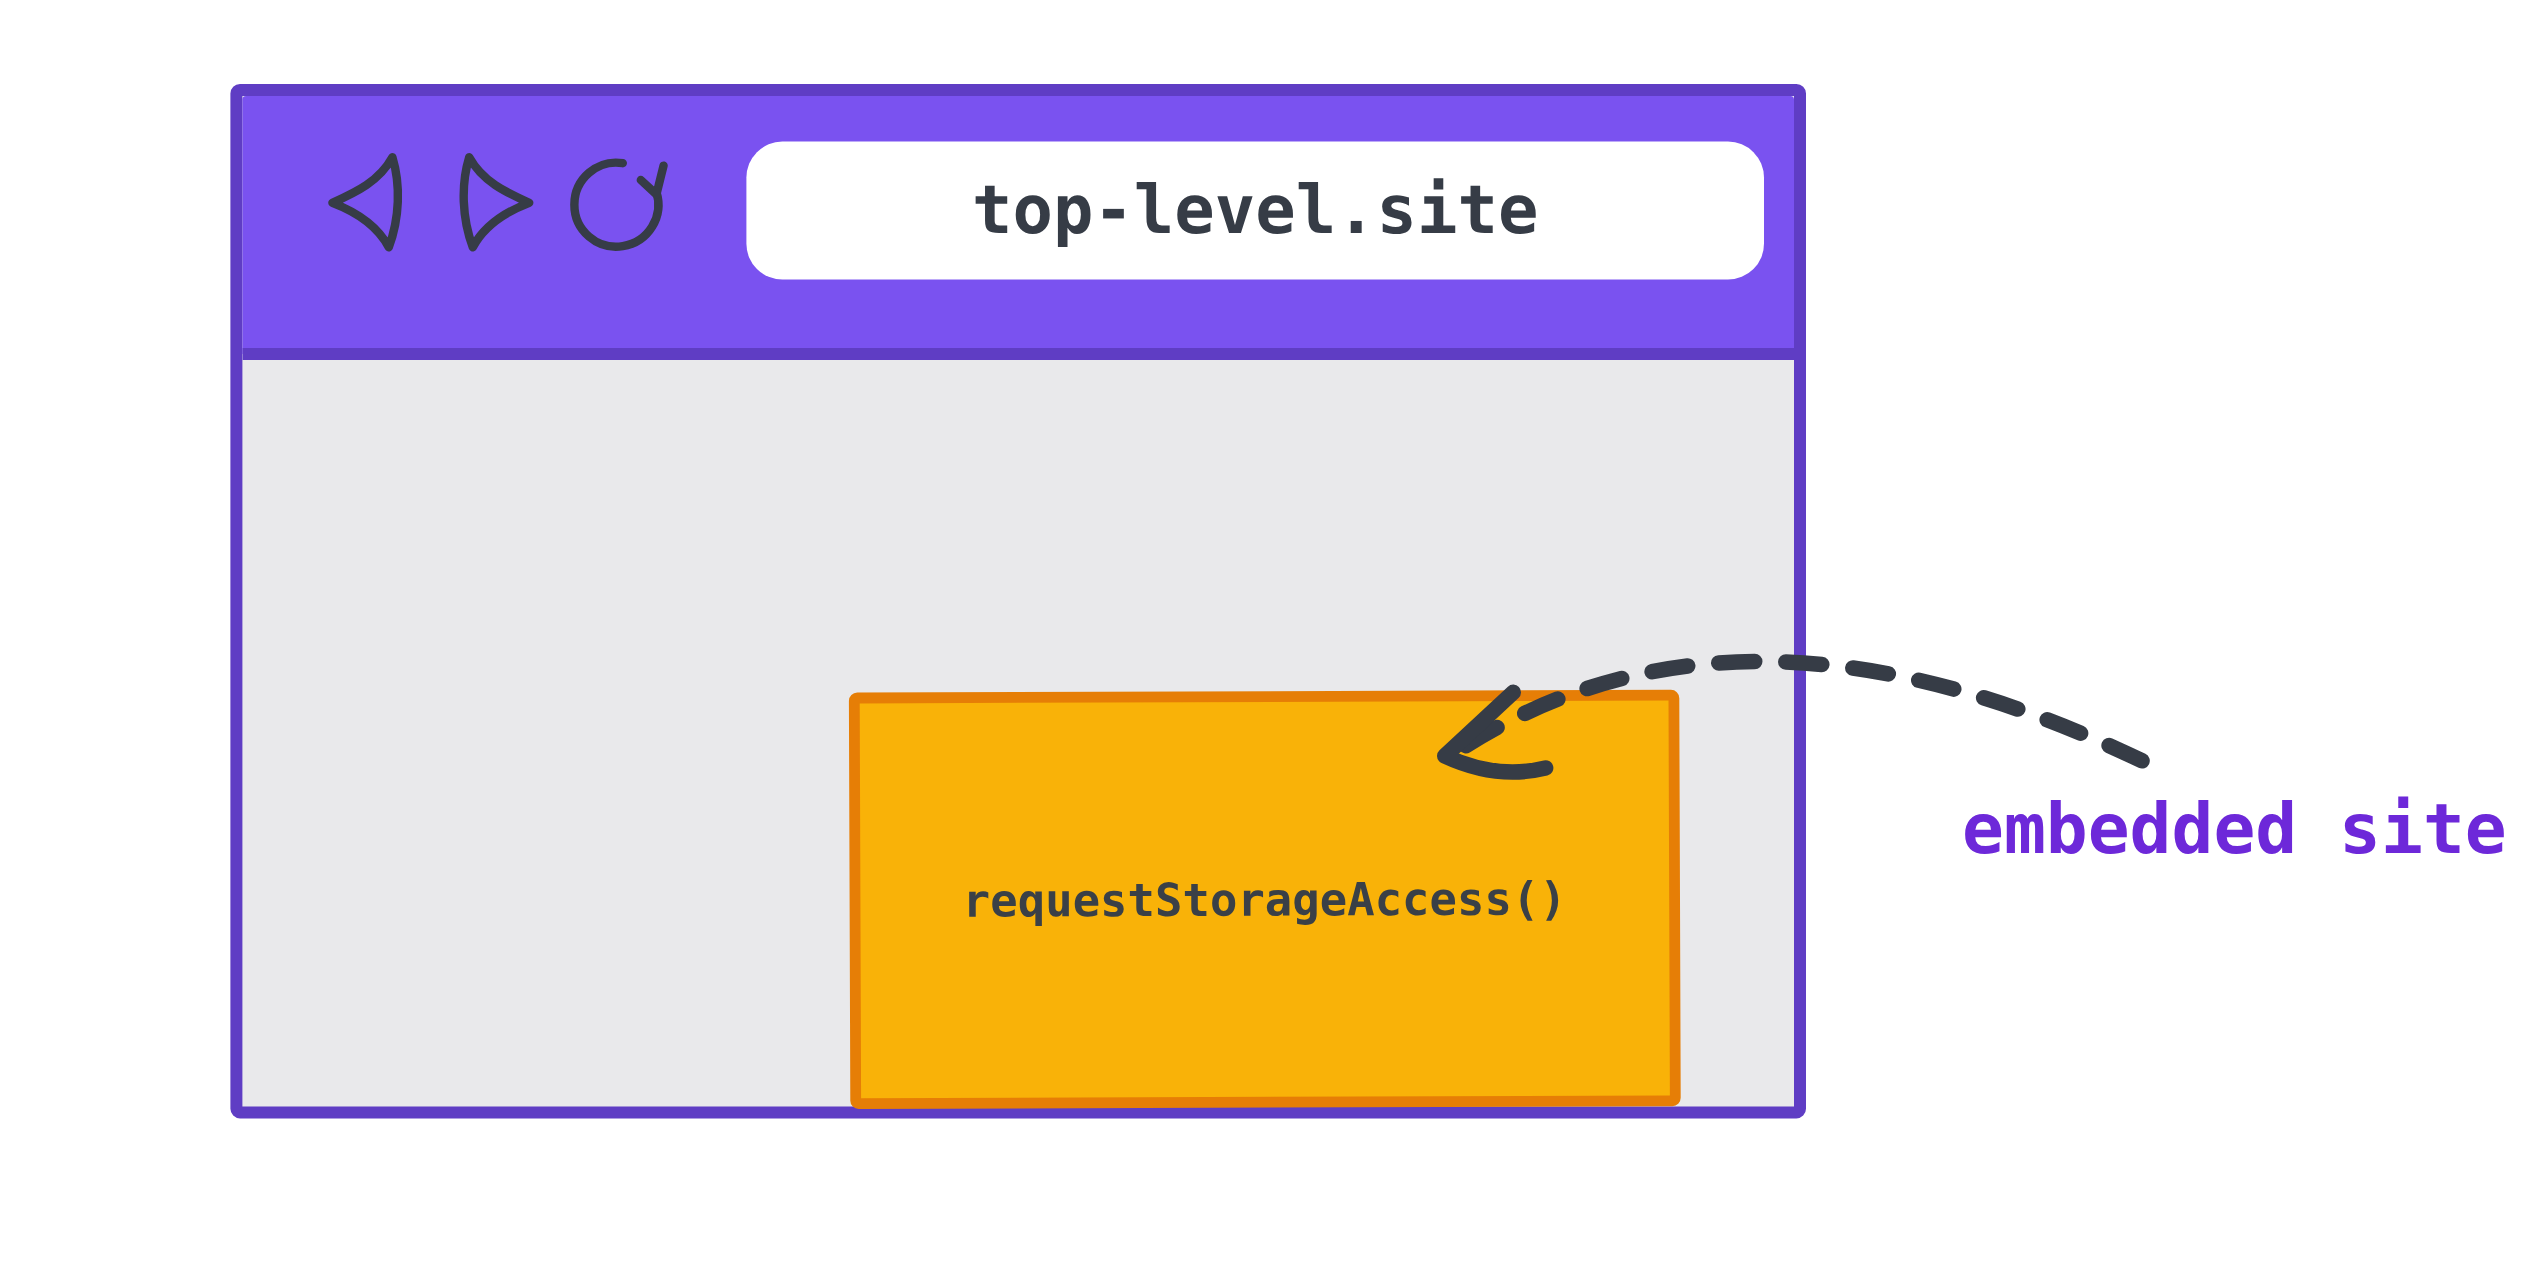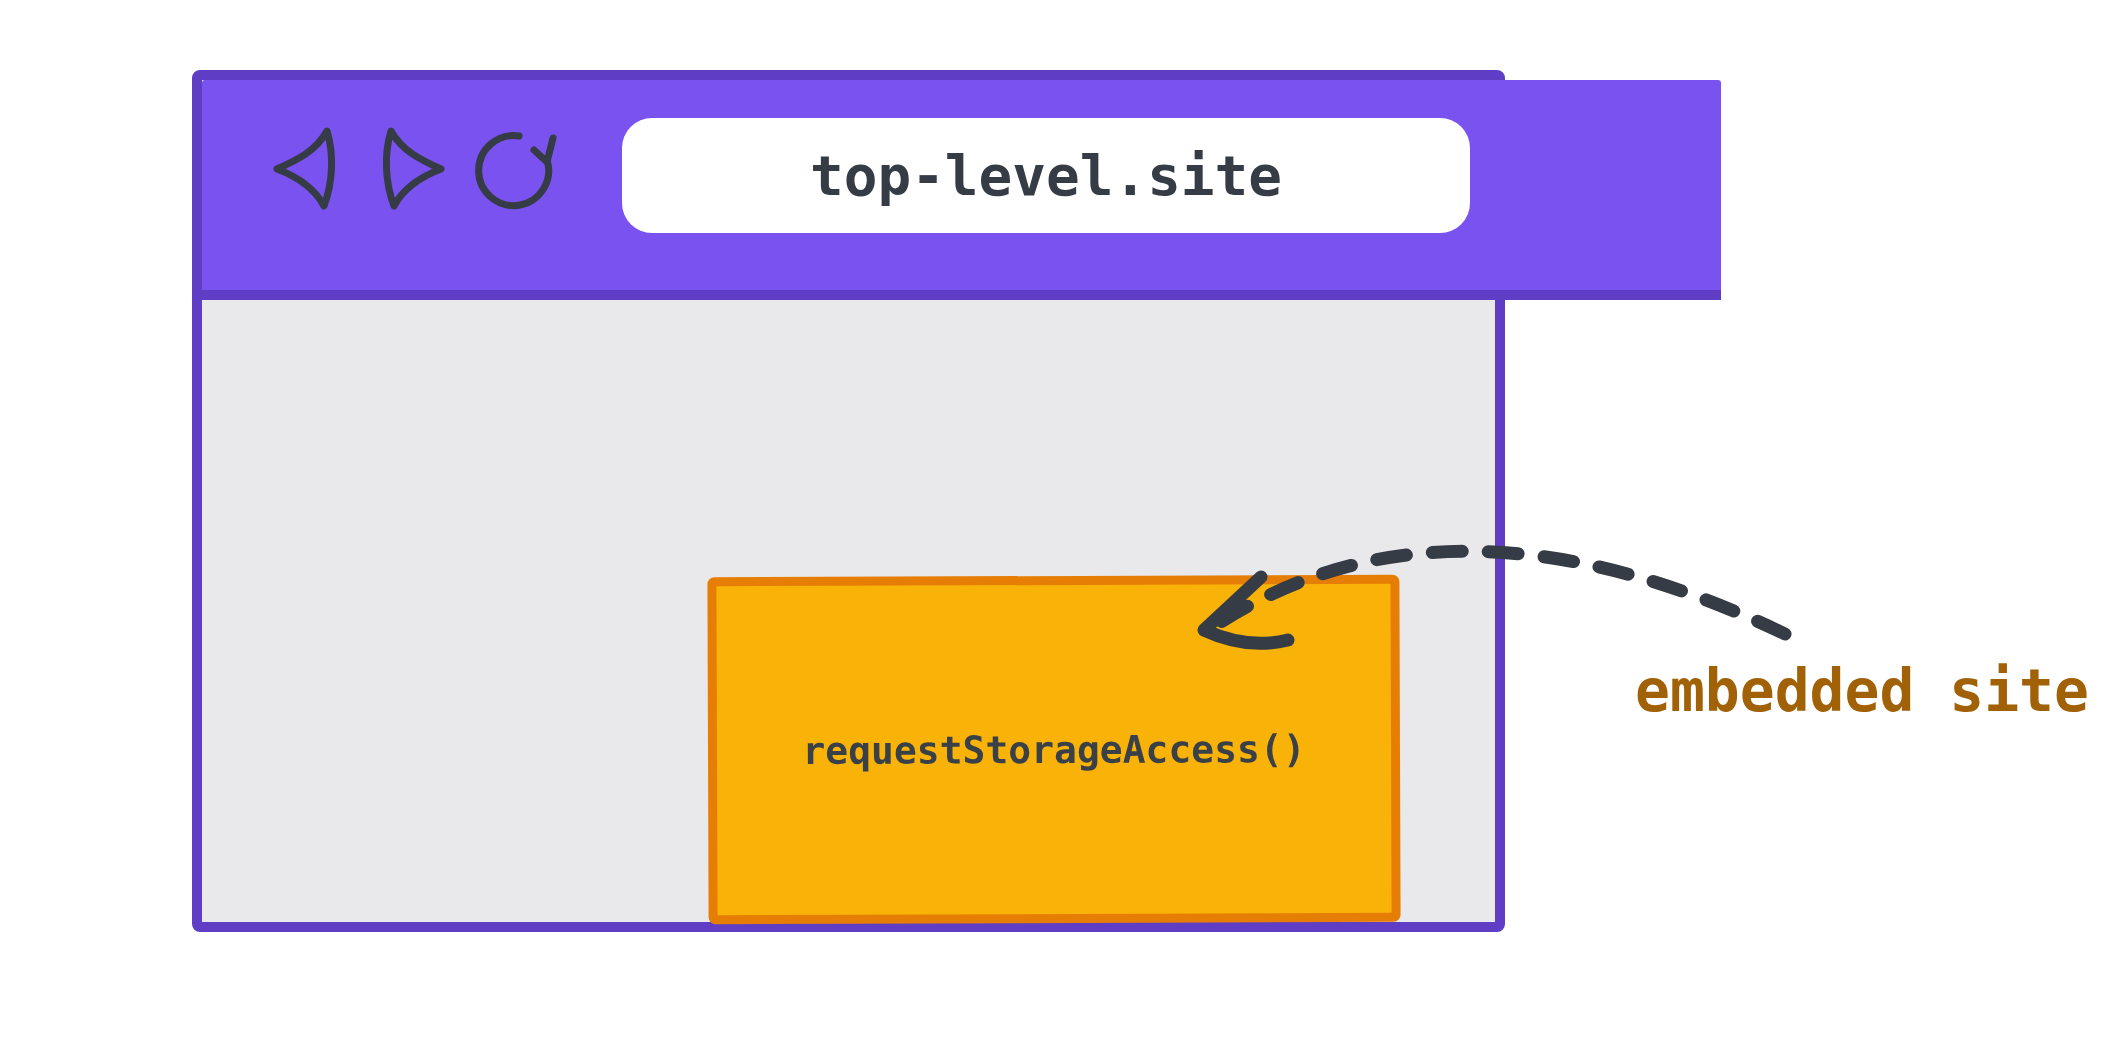--- a/index.html
+++ b/index.html
@@ -17,21 +17,21 @@
     left: 192px; top: 70px;
     width: 1313px; height: 862px;
     box-sizing: border-box;
     border: 10px solid #5f3dc4;
     border-radius: 8px;
     background: #e9e9eb;
   }
   .titlebar {
     position: absolute;
     left: 0; top: 0;
-    width: 1519px; height: 210px;
+    width: 1293px; height: 210px;
     background: #7a52f0;
     border-bottom: 10px solid #5f3dc4;
     border-radius: 3px 3px 0 0;
   }
   .address-bar {
     position: absolute;
     left: 420px; top: 38px;
     width: 848px; height: 115px;
     background: #ffffff;
     border-radius: 30px;
@@ -64,21 +64,21 @@
     font-weight: 700;
     color: #3a4047;
     white-space: nowrap;
   }
   .embedded-site-label {
     position: absolute;
     left: 1635px; top: 656px;
     font-size: 58px;
     font-weight: 700;
     line-height: 70px;
-    color: #a16207;
+    color: #6d28d9;
     white-space: nowrap;
   }
   svg.overlay {
     position: absolute;
     left: 0; top: 0;
     width: 2102px; height: 1056px;
     pointer-events: none;
   }
   .ink-stroke { stroke: #363c46; fill: none; stroke-linecap: round; stroke-linejoin: round; }
 </style>

